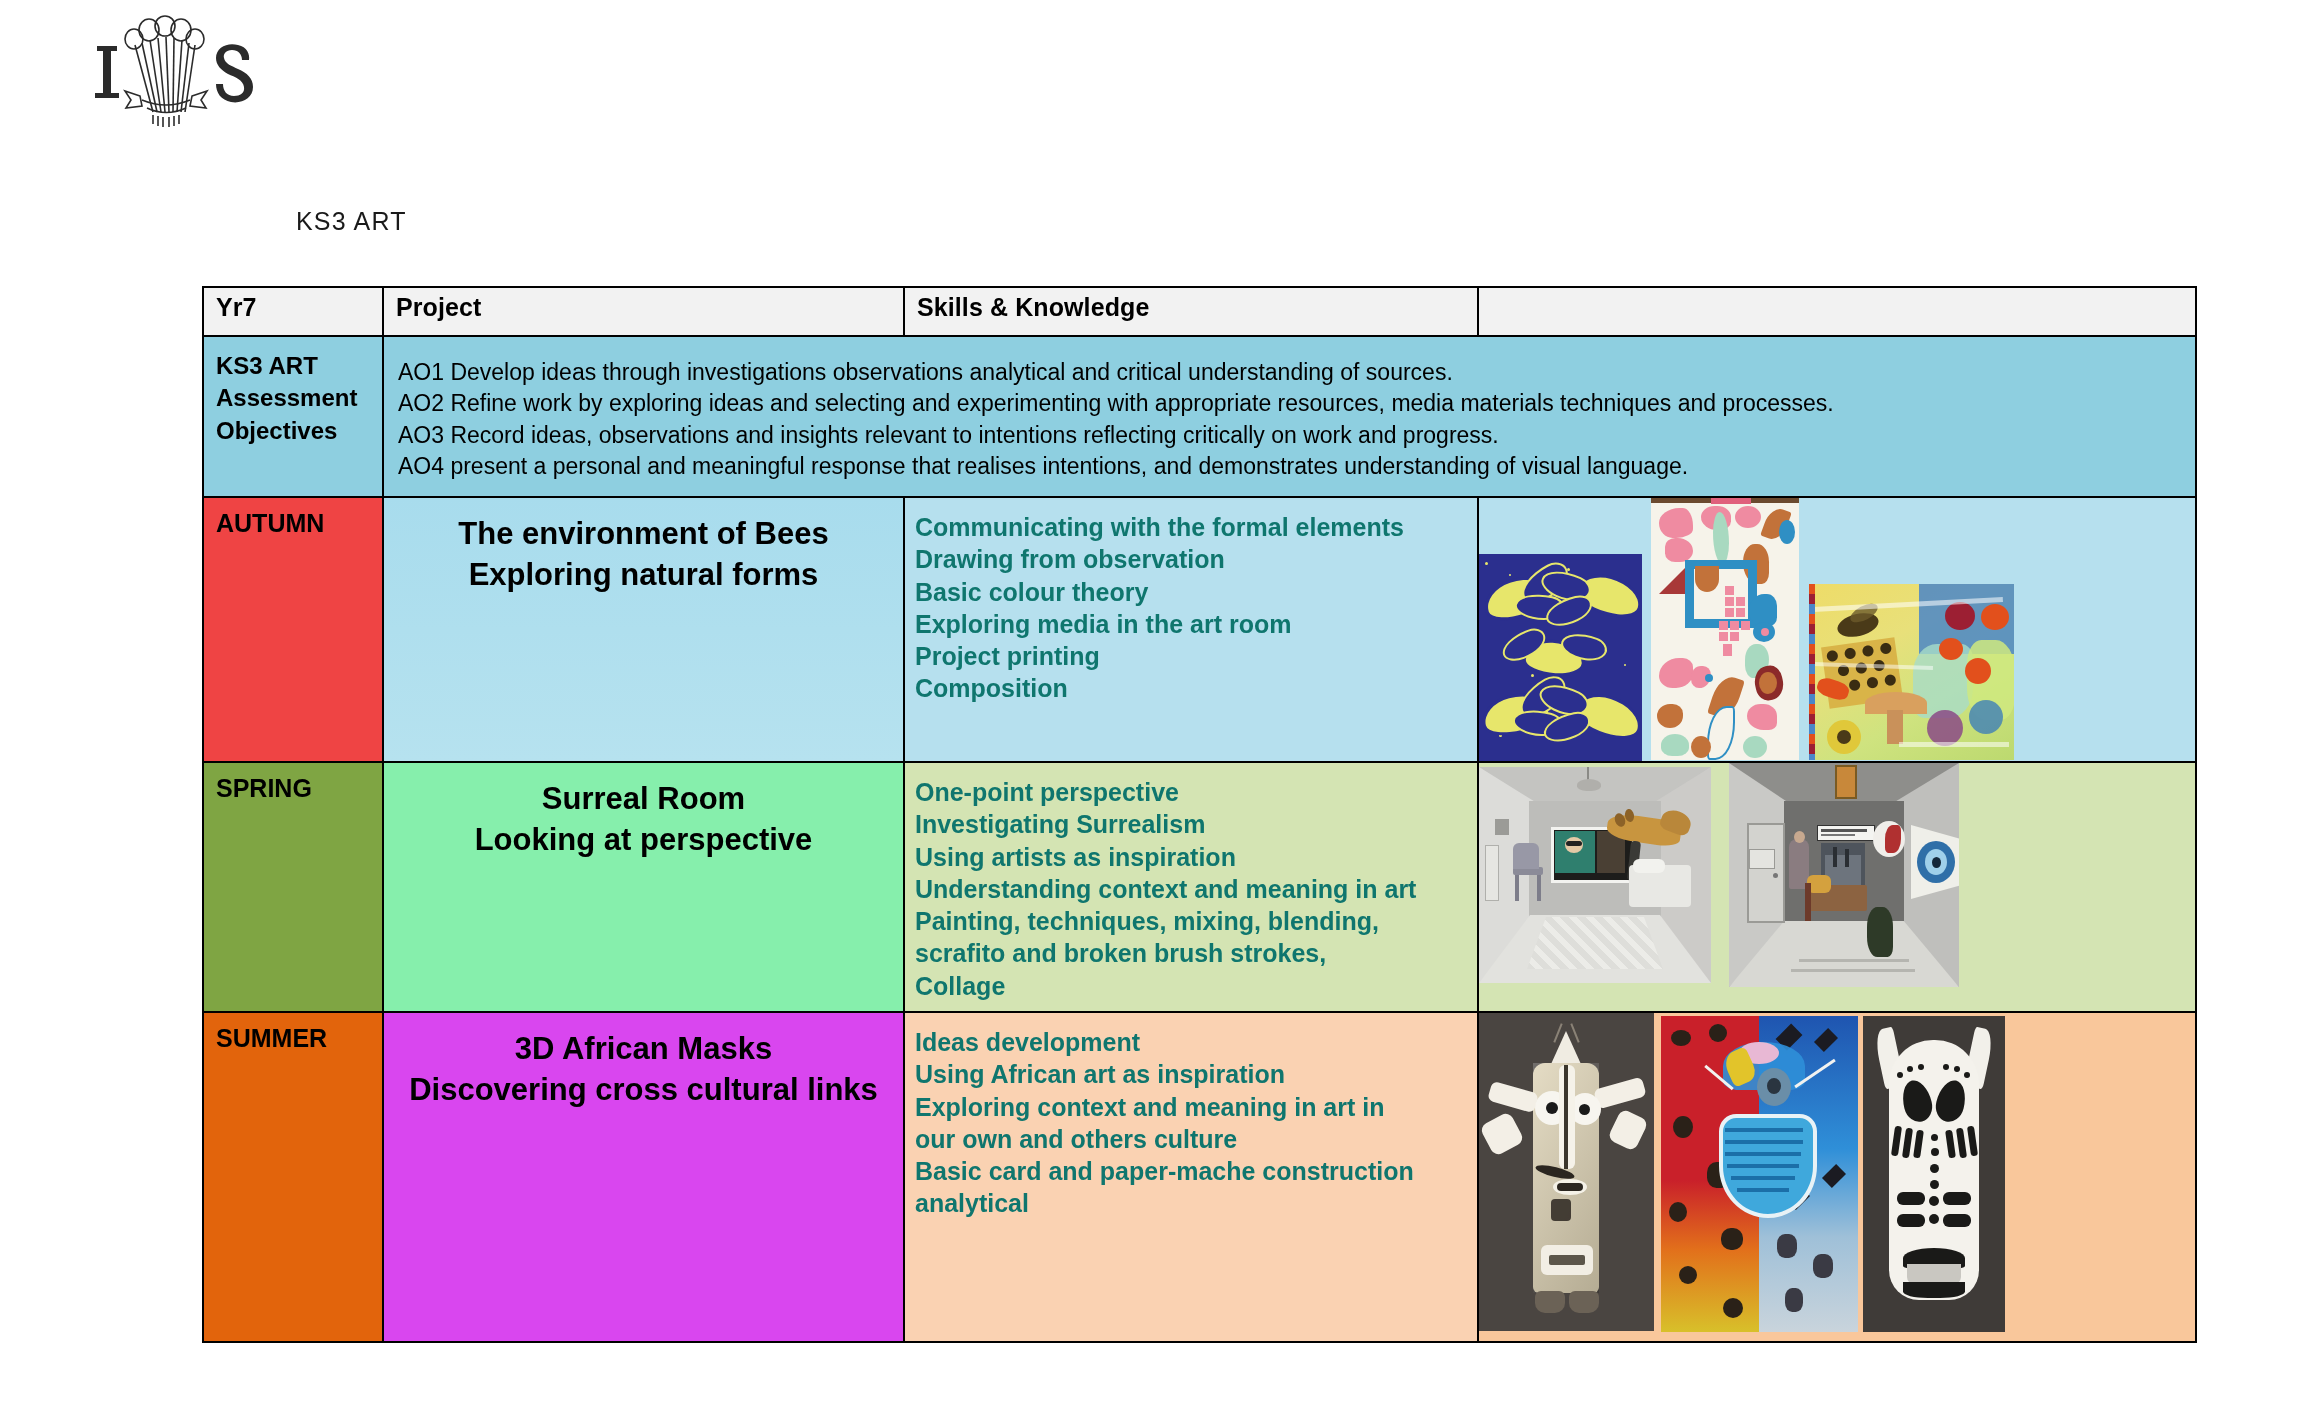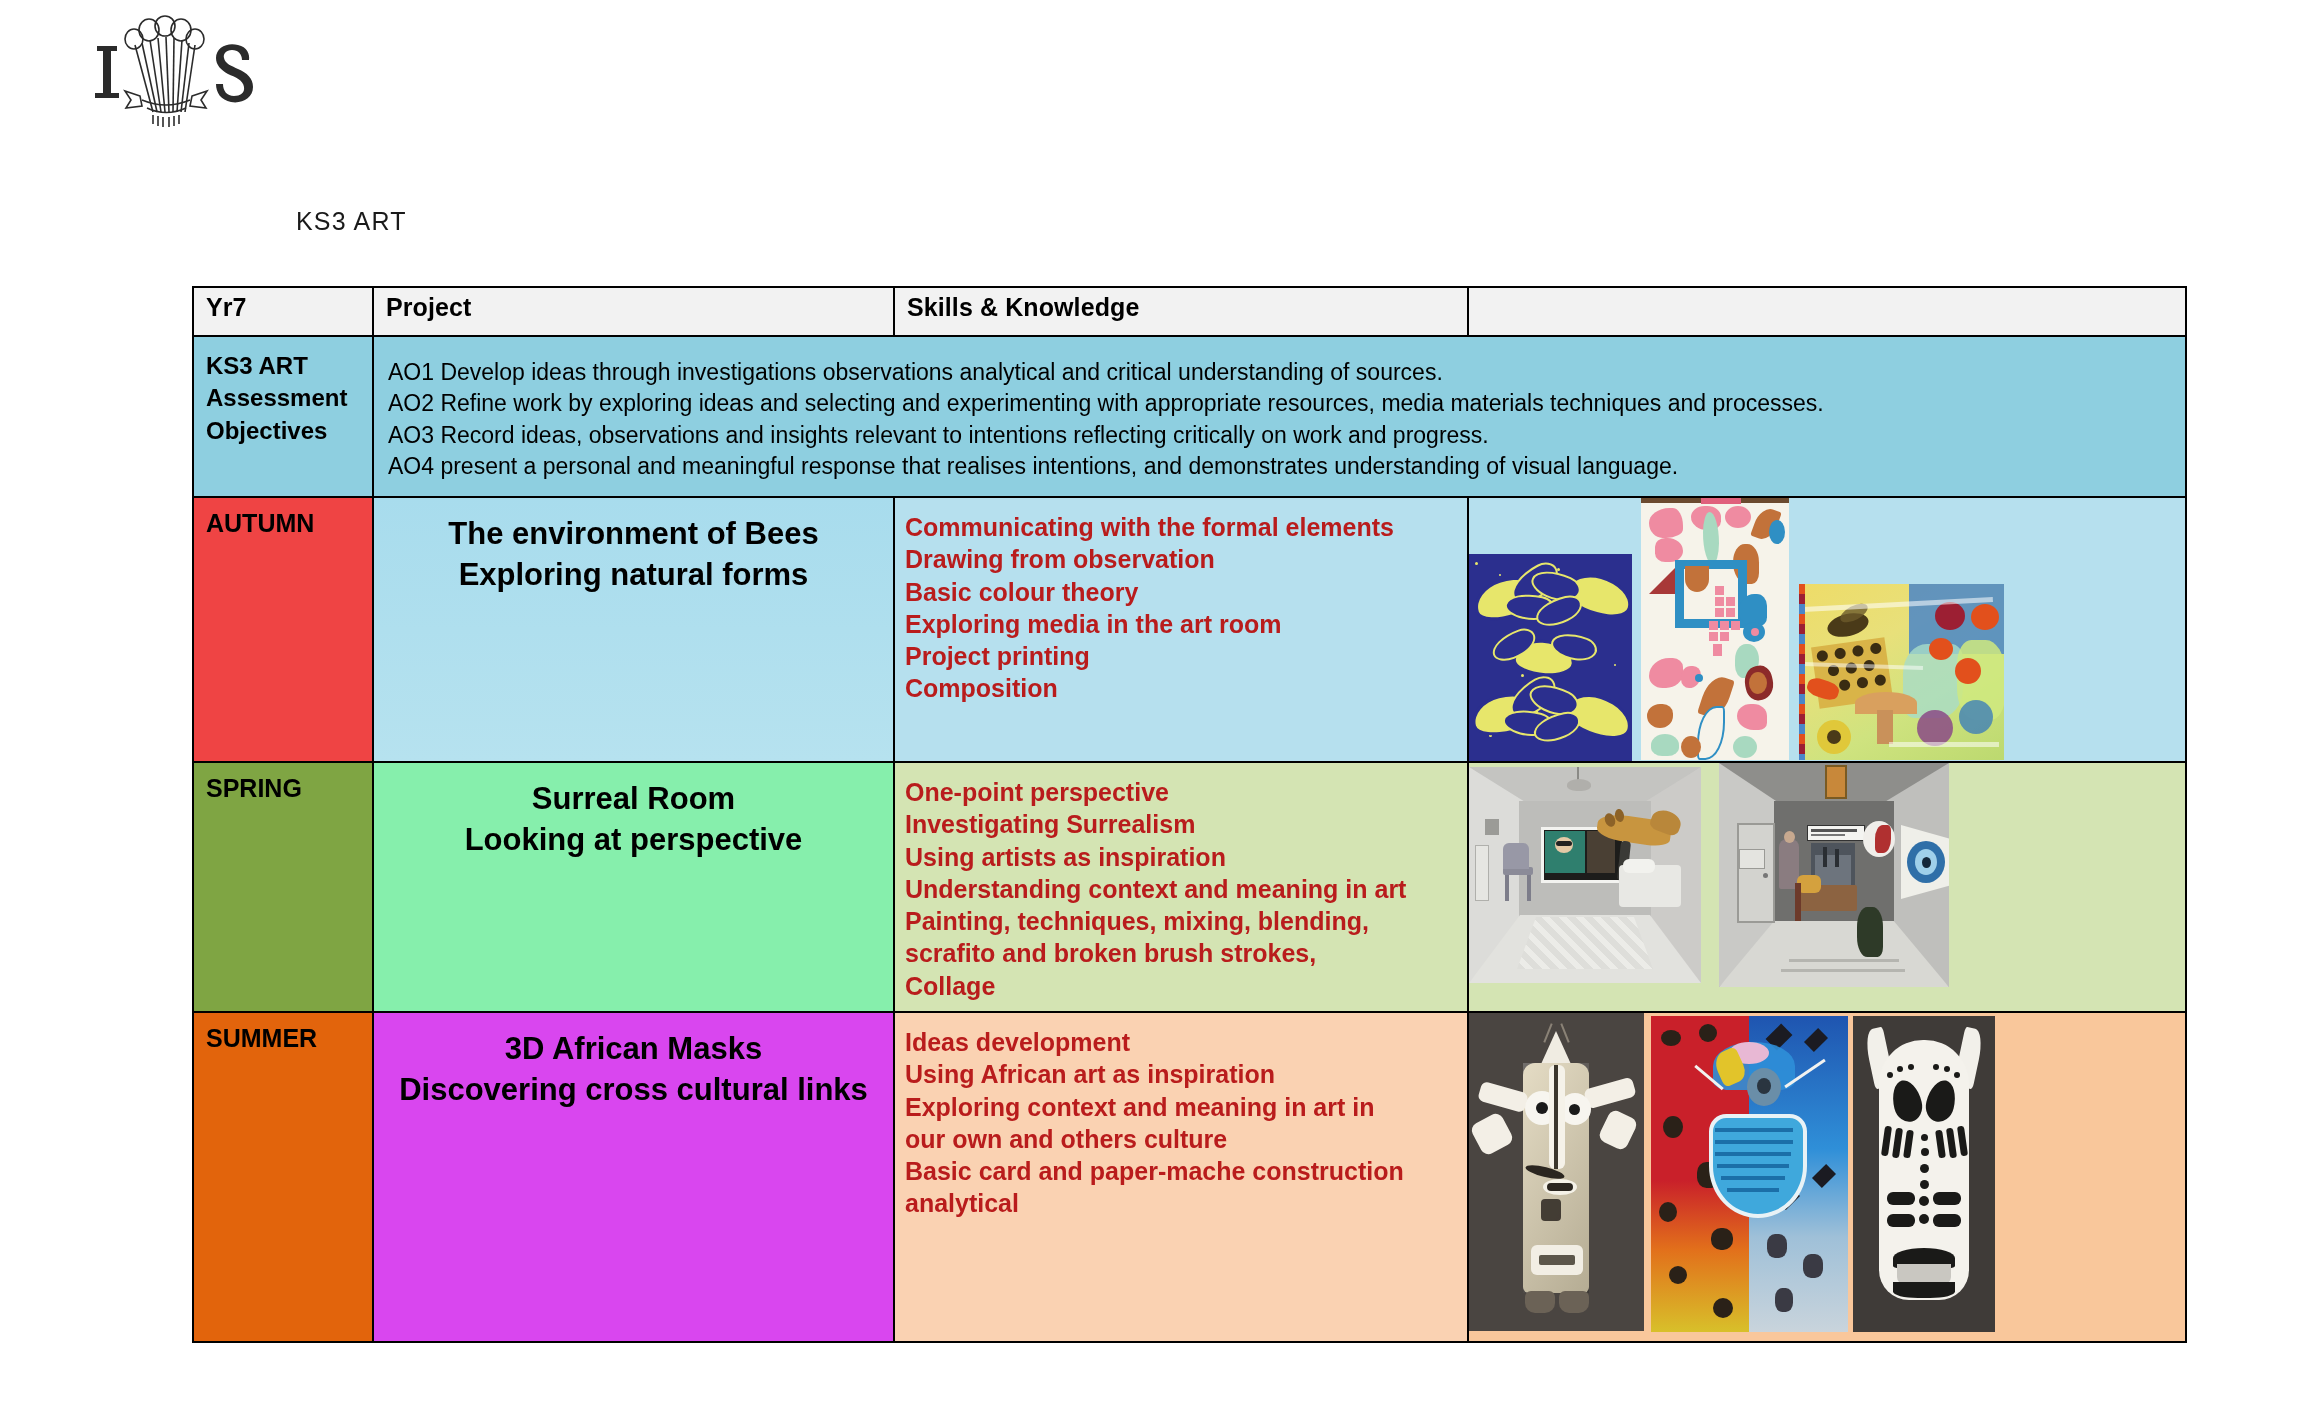--- a/index.html
+++ b/index.html
@@ -48,21 +48,21 @@
     font-family: "Liberation Sans", sans-serif;
     font-size: 25px;
     letter-spacing: 1.2px;
     color: #1a1a1a;
     white-space: nowrap;
   }
 
   
   .curriculum-table {
     position: absolute;
-    left: 192px;
+    left: 202px;
     top: 286px;
     width: 1995px;
     border-collapse: collapse;
     table-layout: fixed;
   }
   .curriculum-table td {
     border: 2px solid #000000;
     vertical-align: top;
     padding: 0;
   }
@@ -120,21 +120,21 @@
     padding: 16px 22px 0 22px !important;
     line-height: 1.32;
   }
   .proj-autumn { background: linear-gradient(#a8dced, #b6e2ef); }
   .proj-spring { background: #86efac; }
   .proj-summer { background: #d946ef; }
 
   .skills-cell {
     font-size: 25px;
     font-weight: bold;
-    color: #b91c1c;
+    color: #0f766e;
     padding: 13px 8px 0 10px !important;
     line-height: 1.29;
   }
   .skills-autumn { background: #b6e0ee; }
   .skills-spring { background: #d4e4b3; }
   .skills-summer { background: #fad2b2; }
 
   .imgs-cell { padding: 0 !important; position: relative; overflow: hidden; }
   .imgs-autumn { background: #b6e0ee; }
   .imgs-spring { background: #d4e4b3; }

